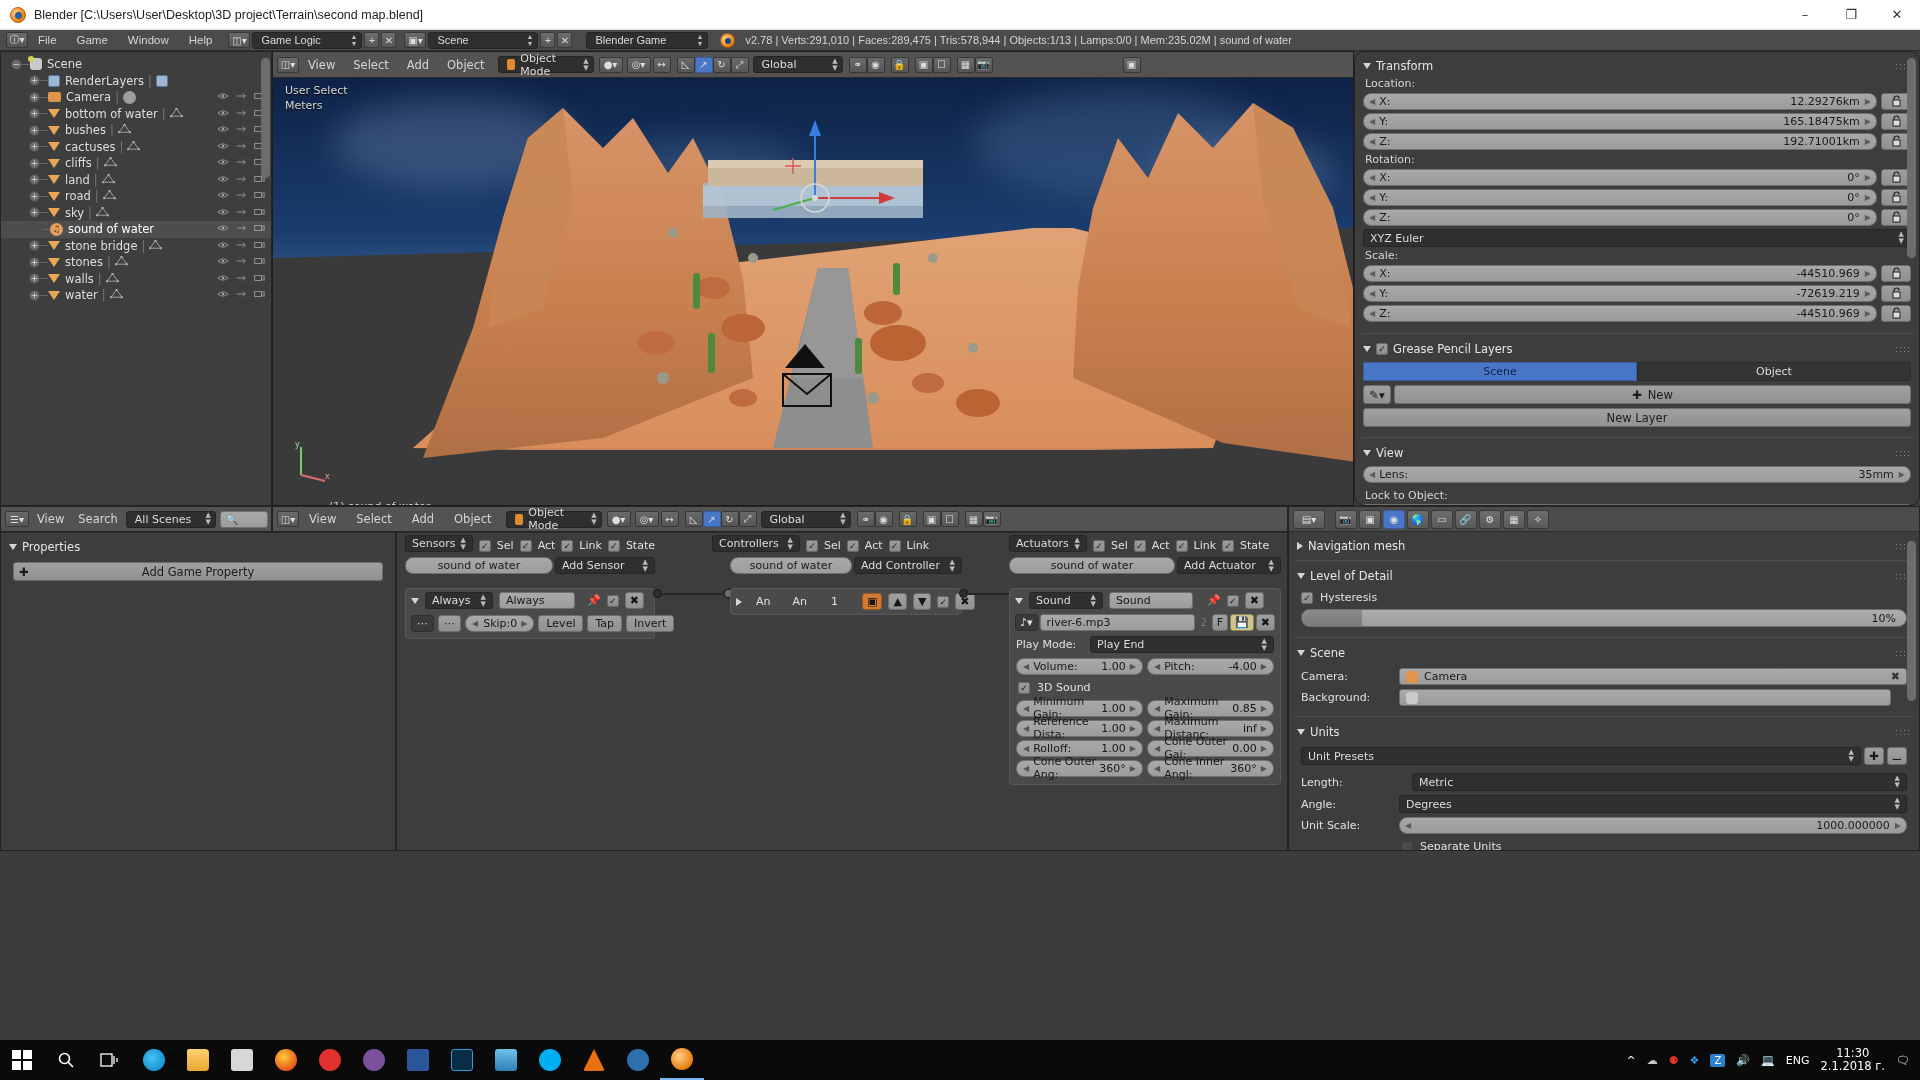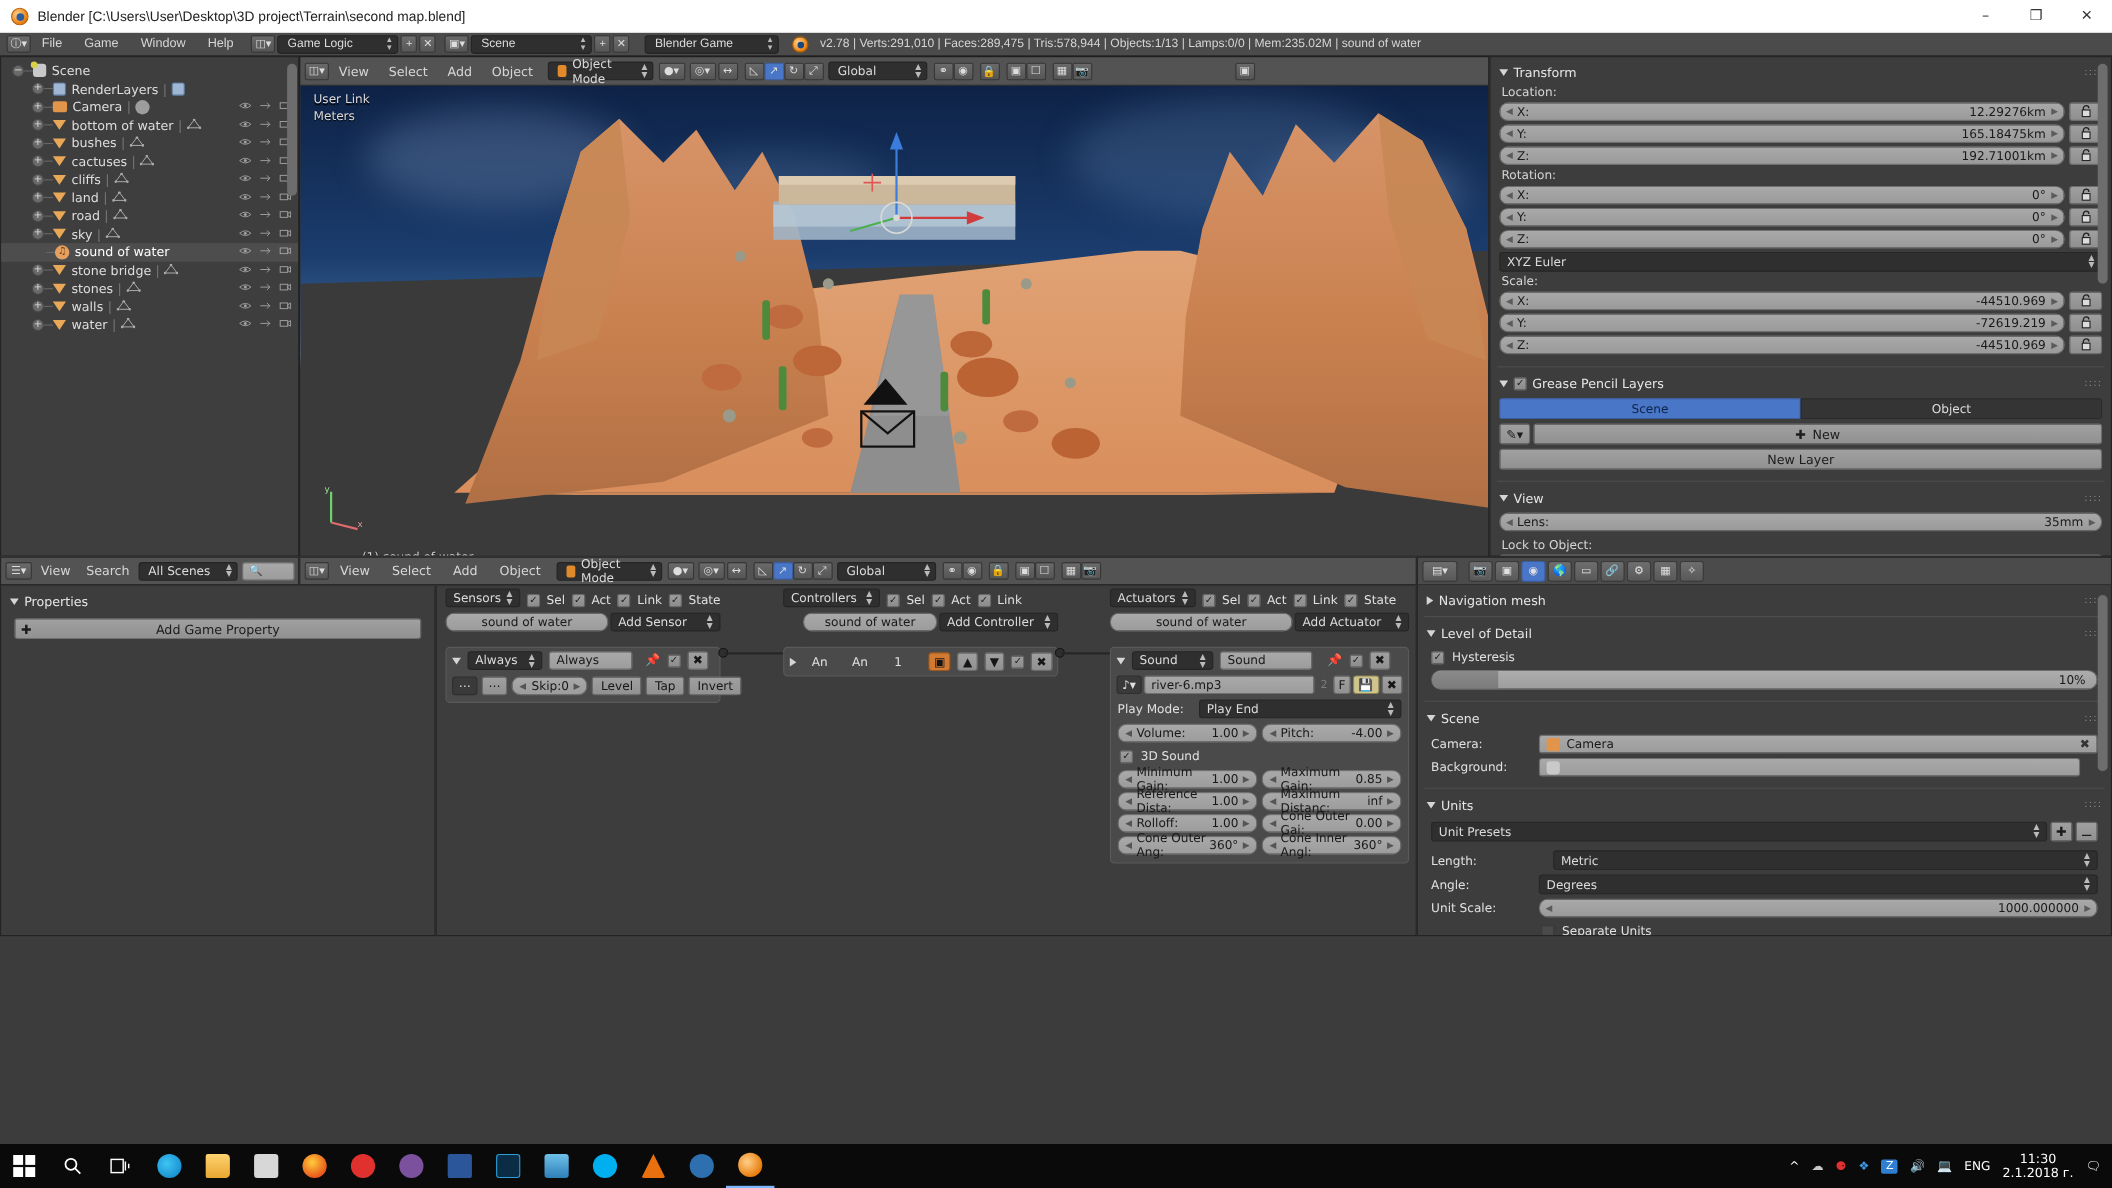--- a/index.html
+++ b/index.html
@@ -87,21 +87,21 @@
   .eye{ width:12px;height:10px;opacity:.8;}
 
   
   #viewport{ left:272px; top:51px; width:1082px; height:455px; border:1px solid #1d1d1d;}
   .vp-canvas{ position:absolute; left:0; top:26px; width:100%; height:429px; overflow:hidden;
      background:linear-gradient(#0e2246 0%, #1b3d6e 36%, #37608f 50%, #6d8fb5 57%, #3a3a3a 60%, #3a3a3a 100%); }
   .sky-cloud{ position:absolute; border-radius:50%; filter:blur(16px); background:rgba(150,180,220,.25);}
   .vp-text{ position:absolute; color:#d9d9d9; font-size:11px; text-shadow:0 1px 1px #000;}
   .axis-gizmo{ position:absolute; left:18px; bottom:22px; width:46px;height:46px;}
   
-  #proprt{ left:1354px; top:51px; width:566px; height:455px; background:#3d3d3d;}
+  #proprt{ left:1354px; top:51px; width:566px; height:455px; background:#3d3d3d;border-radius:10px;}
   .panel-title{ display:flex;align-items:center;gap:5px; height:19px; padding:0 8px; color:#e6e6e6; font-size:11.5px;}
   .tri-d{ width:0;height:0;border-left:4.5px solid transparent;border-right:4.5px solid transparent;border-top:6px solid #d5d5d5;}
   .tri-r{ width:0;height:0;border-top:4.5px solid transparent;border-bottom:4.5px solid transparent;border-left:6px solid #d5d5d5;}
   .grip{ margin-left:auto; color:#8c8c8c; font-size:9px; letter-spacing:1px;}
   .sublabel{ color:#d5d5d5; font-size:11px; padding:2px 8px 1px 10px;}
   .numfield{
     height:17px; background:linear-gradient(#a9a9a9,#9a9a9a); border:1px solid #6f6f6f;
     border-radius:8px; display:flex; align-items:center; color:#1a1a1a; font-size:11px;
     padding:0 5px; position:relative; }
   .numfield .lbl{ margin-left:4px;}
@@ -663,21 +663,21 @@
           <polygon points="536,58 548,58 542,42" fill="#3b7ddd"></polygon>
           <line x1="542" y1="120" x2="610" y2="120" stroke="#d23b3b" stroke-width="2"></line>
           <polygon points="606,114 606,126 622,120" fill="#d23b3b"></polygon>
           <line x1="542" y1="120" x2="500" y2="132" stroke="#4caf50" stroke-width="2"></line>
           <circle cx="542" cy="120" r="14" fill="none" stroke="#d9d9d9" stroke-width="1.5"></circle>
           <circle cx="542" cy="120" r="3" fill="#d9d9d9"></circle>
           <line x1="512" y1="88" x2="528" y2="88" stroke="#e05555" stroke-width="1.5"></line>
           <line x1="520" y1="80" x2="520" y2="96" stroke="#e05555" stroke-width="1.5"></line>
         </g>
       </svg>
-      <div class="vp-text" style="left:12px;top:6px">User Link</div>
+      <div class="vp-text" style="left:12px;top:6px">User Select</div>
       <div class="vp-text" style="left:12px;top:21px">Meters</div>
       <div class="vp-text" style="left:56px;top:422px">(1) sound of water</div>
       <svg class="axis-gizmo" viewBox="0 0 46 46">
         <line x1="10" y1="36" x2="10" y2="8" stroke="#6fd06f" stroke-width="2"></line>
         <line x1="10" y1="36" x2="34" y2="42" stroke="#e06b6b" stroke-width="2"></line>
         <text x="4" y="8" fill="#9be09b" font-size="8">y</text>
         <text x="34" y="40" fill="#e89a9a" font-size="8">x</text>
       </svg>
     </div>
   </div>
@@ -971,21 +971,21 @@
         <span class="chk">✓</span>
         <span>Link</span>
       </div>
       <div style="display:flex;margin-top:5px;margin-left:18px">
         <div class="pill" style="flex:1;justify-content:center">sound of water</div>
         <div class="darkselect" style="width:108px;height:17px;margin-left:2px;justify-content:center">
           <span>Add Controller</span>
           <span class="arrows">▲<br>▼</span>
         </div>
       </div>
-      <div class="blockbox" style="margin-top:14px;">
+      <div class="blockbox" style="margin-top:14px;margin-left:18px">
         <div class="blockhdr" style="padding:4px 5px">
           <span class="tri-r"></span>
           <span style="font-size:11px;margin-left:8px">An</span>
           <span style="font-size:11px;margin-left:16px">An</span>
           <span style="font-size:11px;margin-left:18px">1</span>
           <span class="smallbtn" style="padding:0 4px;margin-left:18px;background:#d07a33;border-color:#9a571e">▣</span>
           <span class="smallbtn" style="padding:0 4px">▲</span>
           <span class="smallbtn" style="padding:0 4px">▼</span>
           <span class="chk">✓</span>
           <span class="smallbtn" style="padding:0 4px">✖</span>

